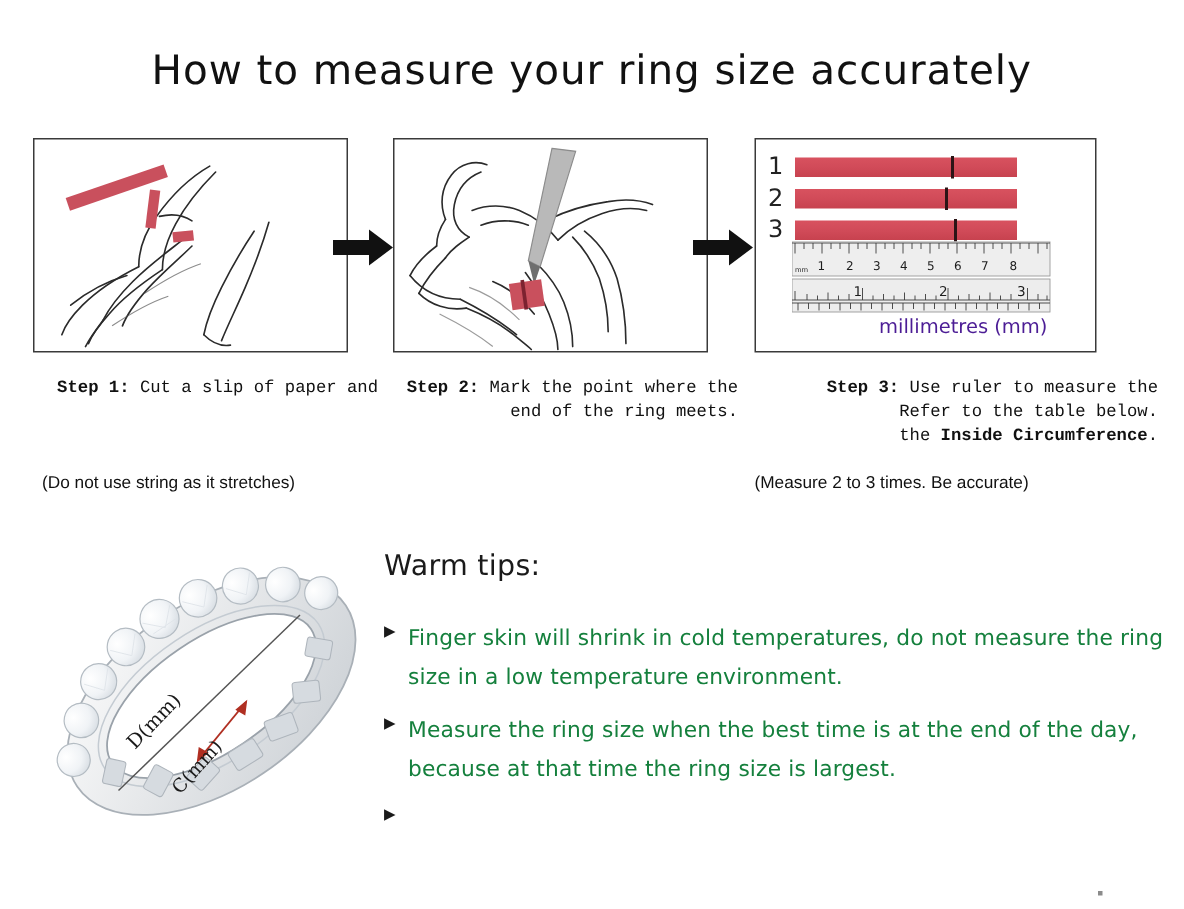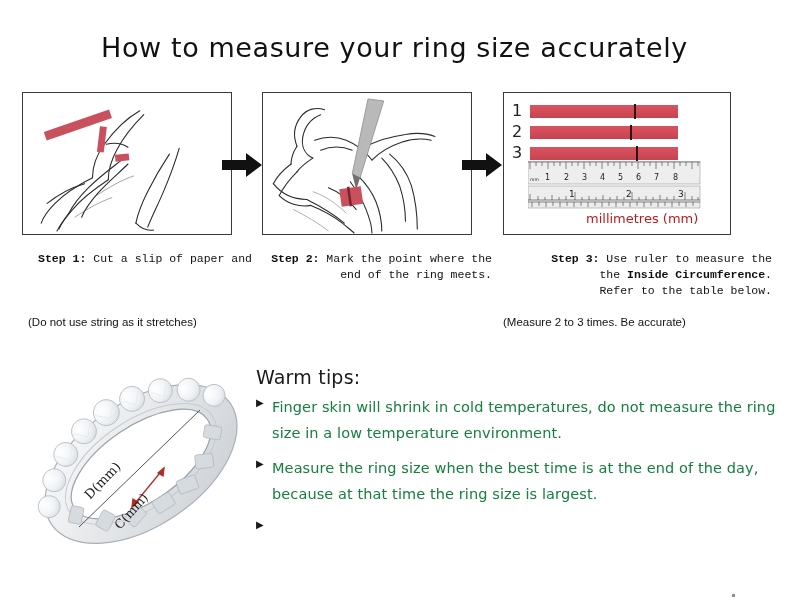--- a/index.html
+++ b/index.html
@@ -80,21 +80,21 @@
     position: absolute;
     top: -1px;
     width: 2px;
     height: 15px;
     background: #2b1416;
   }
   .mmlabel {
     position: absolute;
     font-size: 13px;
     font-family: "DejaVu Sans", sans-serif;
-    color: #b91c1c;
+    color: #4c1d95;
     white-space: nowrap;
   }
 
   
   .caption {
     position: absolute;
     font-size: 11.5px;
     line-height: 16px;
     font-family: Liberation Mono, monospace;
     color: #111;
@@ -131,21 +131,21 @@
     position: absolute;
     left: 256px;
     top: 366px;
     width: 520px;
   }
   #tipsTitle {
     font-size: 19px;
     font-weight: 400;
     color: #1a1a1a;
     font-family: "DejaVu Sans", sans-serif;
-    margin-bottom: 6px;
+    margin-bottom: 25px;
     letter-spacing: 0.2px;
   }
   .tip {
     display: flex;
     align-items: flex-start;
     margin-bottom: 9px;
   }
   .tipbullet {
     flex: 0 0 auto;
     width: 16px;
@@ -393,22 +393,22 @@
 
 <div class="caption" id="cap2">
   <span>Step 2:</span>
   <span class="body">Mark the point where the</span>
   <span class="body ind">end of the ring meets.</span>
 </div>
 
 <div class="caption" id="cap3">
   <span>Step 3:</span>
   <span class="body">Use ruler to measure the</span>
+  <span class="body ind2">Refer to the table below.</span>
   <span class="body ind2"><span>the </span><span style="font-weight:700">Inside Circumference</span><span>.</span></span>
-  <span class="body ind2">Refer to the table below.</span>
 </div>
 <div class="note" id="note3">(Measure 2 to 3 times. Be accurate)</div>
 
 <div id="ringwrap">
   <svg viewBox="0 0 234 224" width="234" height="224">
     <defs>
       <linearGradient id="gBand" x1="0" y1="0" x2="1" y2="1">
         <stop offset="0" stop-color="#fdfdfd"></stop>
         <stop offset="0.45" stop-color="#e6e8ea"></stop>
         <stop offset="1" stop-color="#c9ced3"></stop>

